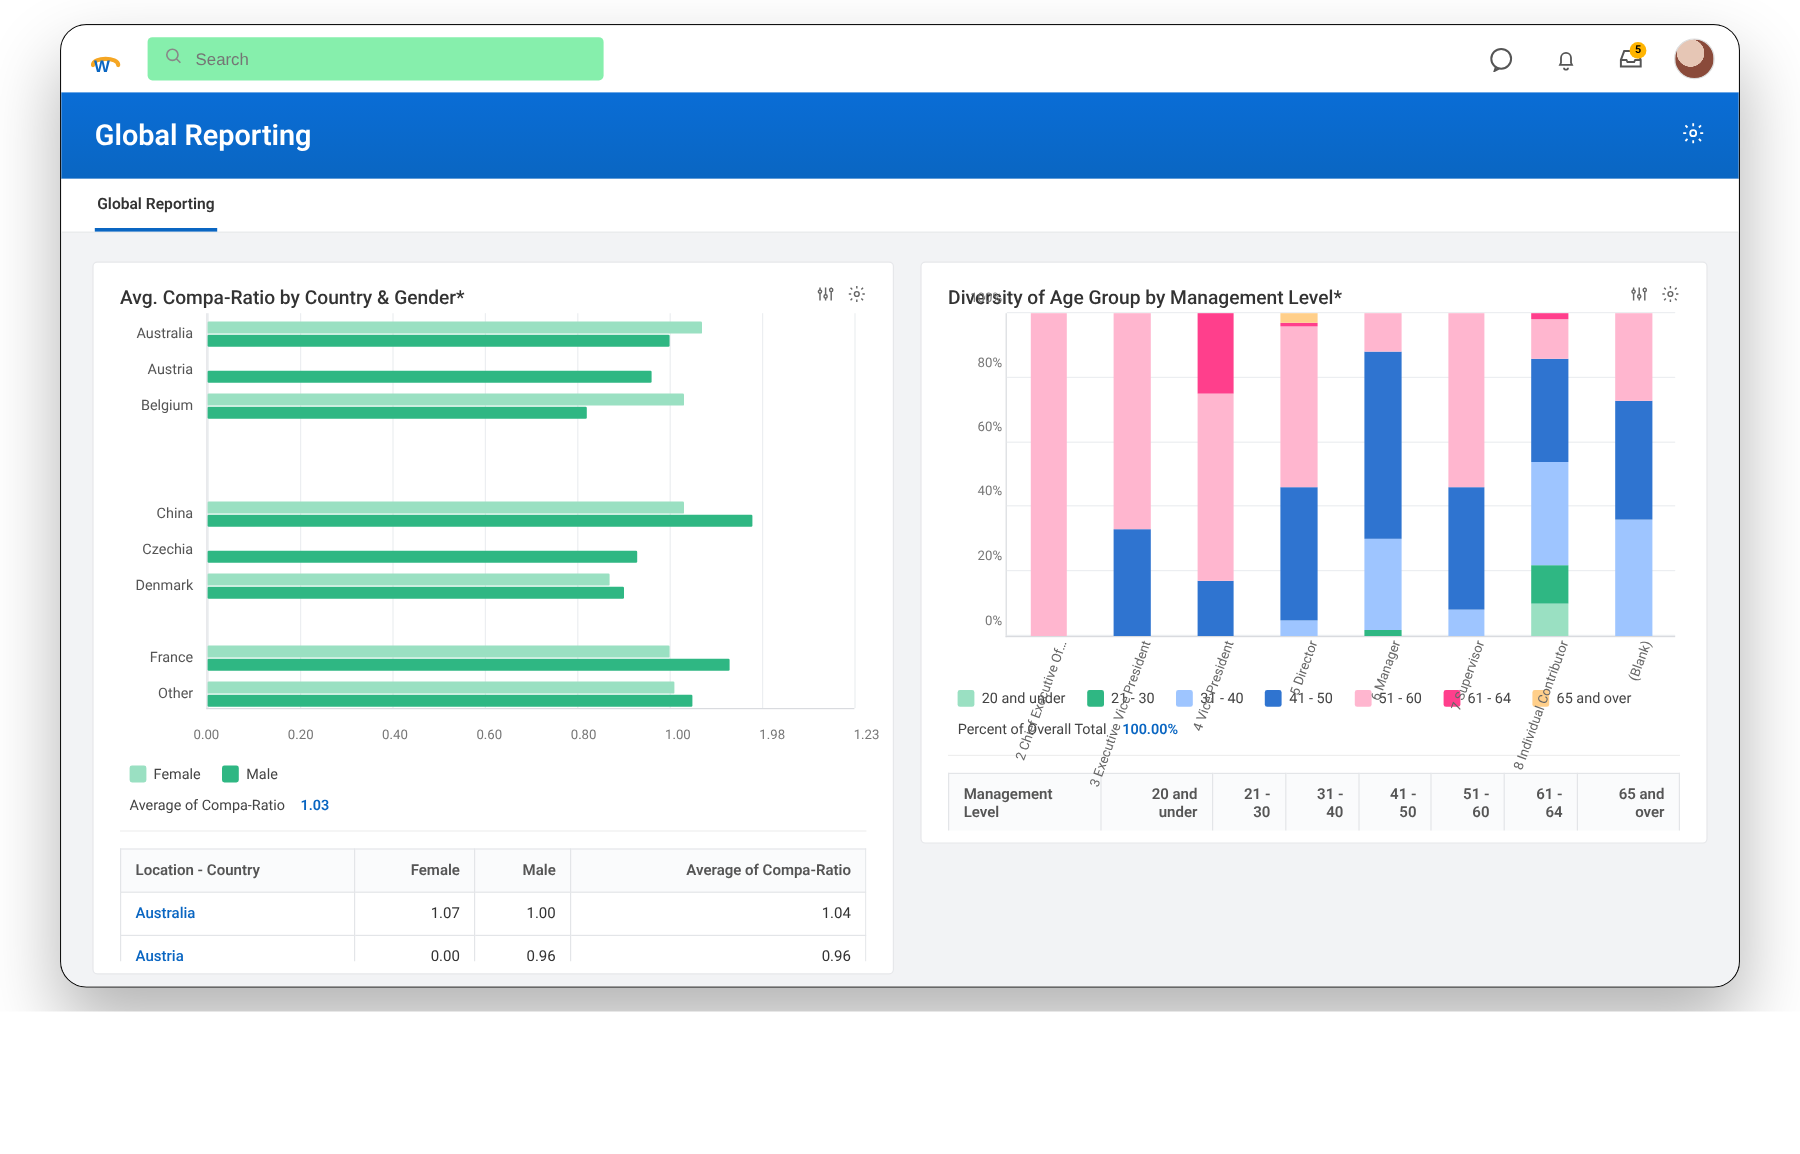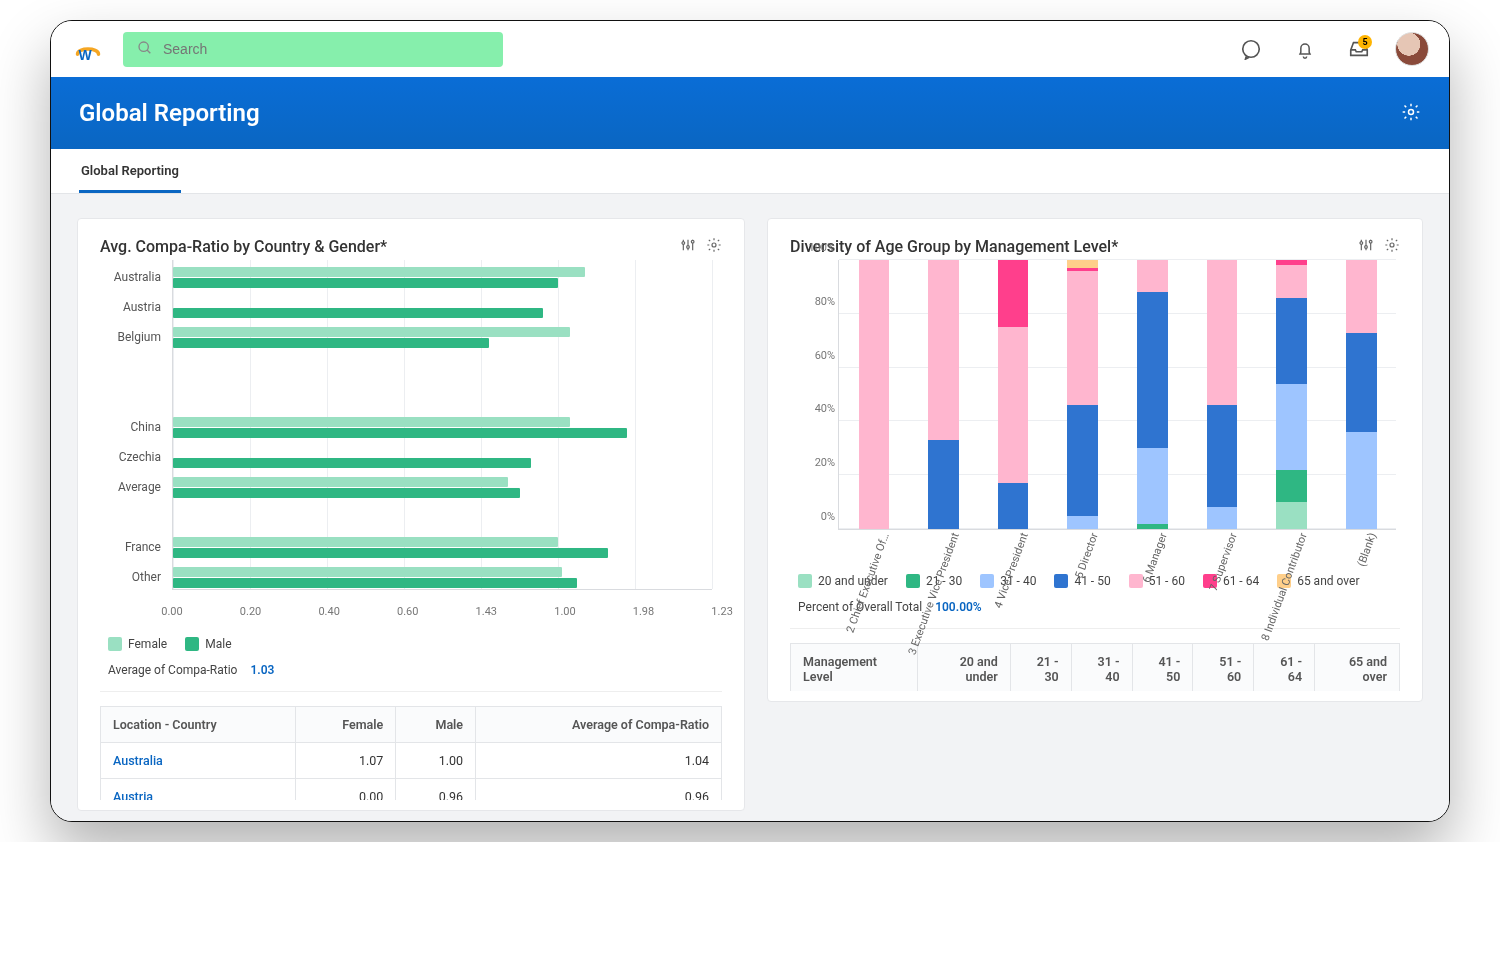--- a/index.html
+++ b/index.html
@@ -319,42 +319,42 @@
               <div class="hbar-cat">China</div>
               <div class="bar f" style="width: 73.5714%;"></div>
               <div class="bar m" style="width: 84.2857%;"></div>
             </div>
             <div class="hbar-row" style="top: 184px;">
               <div class="hbar-cat">Czechia</div>
               <div class="bar f" style="width: 0%;"></div>
               <div class="bar m" style="width: 66.4286%;"></div>
             </div>
             <div class="hbar-row" style="top: 214px;">
-              <div class="hbar-cat">Average</div>
+              <div class="hbar-cat">Denmark</div>
               <div class="bar f" style="width: 62.1429%;"></div>
               <div class="bar m" style="width: 64.2857%;"></div>
             </div>
             <div class="hbar-row" style="top: 274px;">
               <div class="hbar-cat">France</div>
               <div class="bar f" style="width: 71.4286%;"></div>
               <div class="bar m" style="width: 80.7143%;"></div>
             </div>
             <div class="hbar-row" style="top: 304px;">
               <div class="hbar-cat">Other</div>
               <div class="bar f" style="width: 72.1429%;"></div>
               <div class="bar m" style="width: 75%;"></div>
             </div>
           </div>
       </div>
       <div class="xaxis-ticks" id="hbar-xticks">
           <span class="xtick" style="left: 0%;">0.00</span>
           <span class="xtick" style="left: 14.2857%;">0.20</span>
           <span class="xtick" style="left: 28.5714%;">0.40</span>
           <span class="xtick" style="left: 42.8571%;">0.60</span>
-          <span class="xtick" style="left: 57.1429%;">1.43</span>
+          <span class="xtick" style="left: 57.1429%;">0.80</span>
           <span class="xtick" style="left: 71.4286%;">1.00</span>
           <span class="xtick" style="left: 85.7143%;">1.98</span>
           <span class="xtick" style="left: 100%;">1.23</span>
         </div>
 
       <div class="legend">
         <div class="lg">
             <span class="sw" style="background:#9ae0c2"></span>
             <span>Female</span>
           </div>

